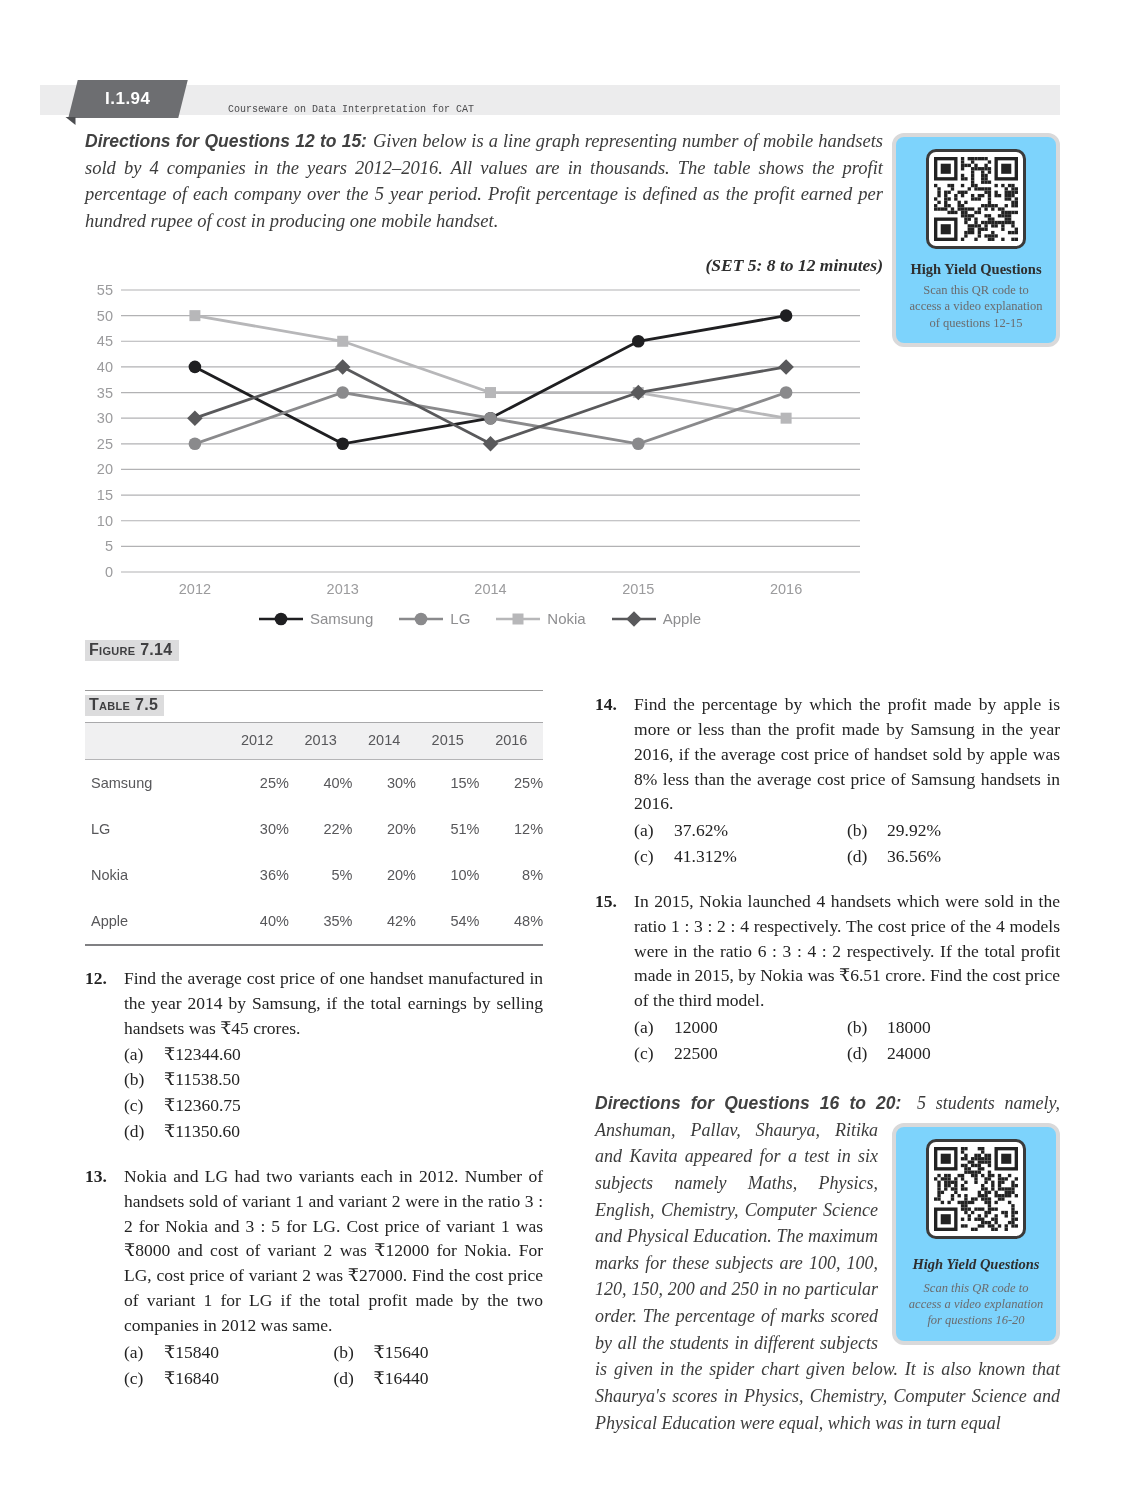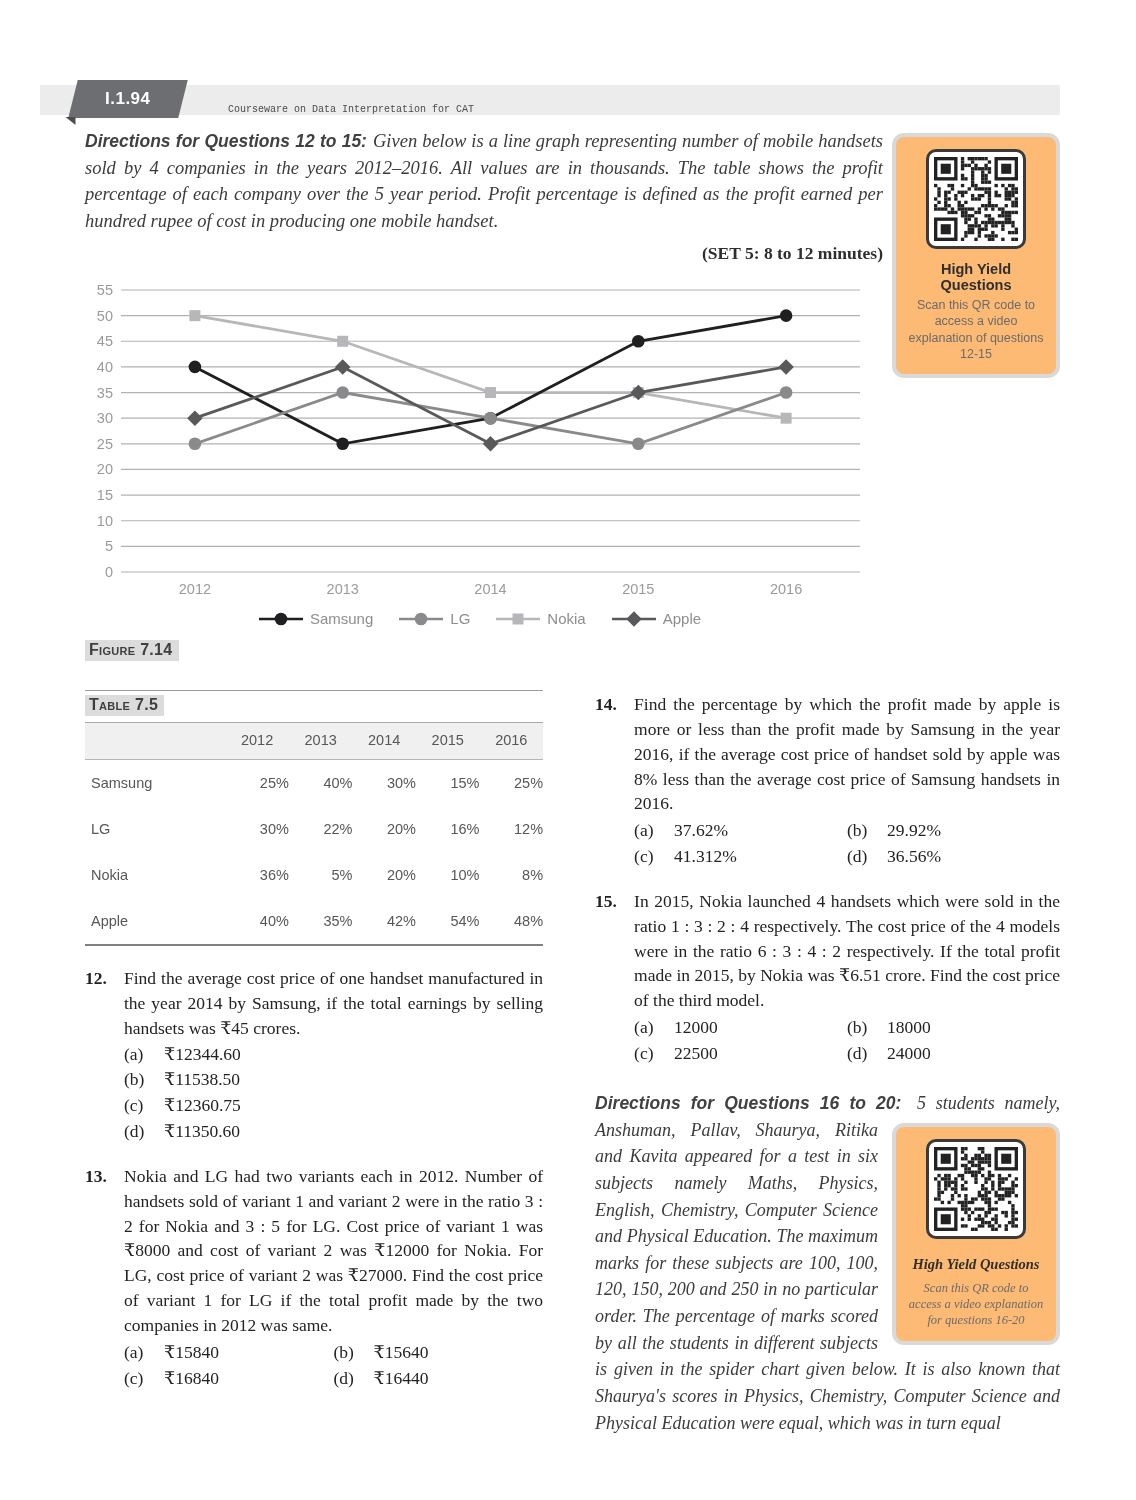--- a/index.html
+++ b/index.html
@@ -32,27 +32,27 @@
   .intro-wrap { position:absolute; left:85px; top:128px; width:975px; }
   .dir-par {
     width:798px; font-family:"Liberation Serif", "DejaVu Serif", serif;
     font-style:italic; font-size:18.5px; line-height:1.44; color:#3c3c3c; text-align:justify;
   }
   .dir-label {
     font-family:"Liberation Sans", sans-serif; font-weight:bold; font-style:italic;
     font-size:17.5px; color:#414141; padding-right:6px;
   }
   .set-note {
-    width:798px; text-align:right; margin-top:8px;
-    font-family:"Liberation Serif", "DejaVu Serif", serif; font-weight:bold; font-size:17.5px; color:#2e2e2e;
+    width:798px; text-align:right; margin-top:20px;
+    font-family:"Liberation Serif", "DejaVu Serif", serif; font-weight:bold; font-size:17.5px; color:#2e2e2e;font-style:italic;
   }
   
   .qr-box {
-    background:#fdba74; border:4px solid #d9d9da; border-radius:12px;
-    padding:12px 10px 12px; width:168px; text-align:center;
+    background:#7dd3fc; border:4px solid #d9d9da; border-radius:12px;
+    padding:12px 10px 12px; width:168px; text-align:center;font-family:Liberation Serif, serif;
   }
   .qr-box-1 { position:absolute; right:0; top:5px; }
   .qr-frame {
     display:inline-block; border:3px solid #3a3a3a; border-radius:10px; padding:5px; background:#fff;
   }
   .qr-frame svg { display:block; width:84px; height:84px; }
   .qr-title { font-size:14.5px; font-weight:bold; color:#2f2f2f; margin-top:8px; }
   .qr-caption { font-size:12.5px; color:#6b6b6d; line-height:1.3; margin-top:4px; }
   
   .chart-wrap { position:absolute; left:85px; top:282px; width:790px; }
@@ -469,21 +469,21 @@
             <td class="td-val">40%</td>
             <td class="td-val">30%</td>
             <td class="td-val">15%</td>
             <td class="td-val">25%</td>
           </tr>
           <tr>
             <td class="td-company">LG</td>
             <td class="td-val">30%</td>
             <td class="td-val">22%</td>
             <td class="td-val">20%</td>
-            <td class="td-val">16%</td>
+            <td class="td-val">51%</td>
             <td class="td-val">12%</td>
           </tr>
           <tr>
             <td class="td-company">Nokia</td>
             <td class="td-val">36%</td>
             <td class="td-val">5%</td>
             <td class="td-val">20%</td>
             <td class="td-val">10%</td>
             <td class="td-val">8%</td>
           </tr>

